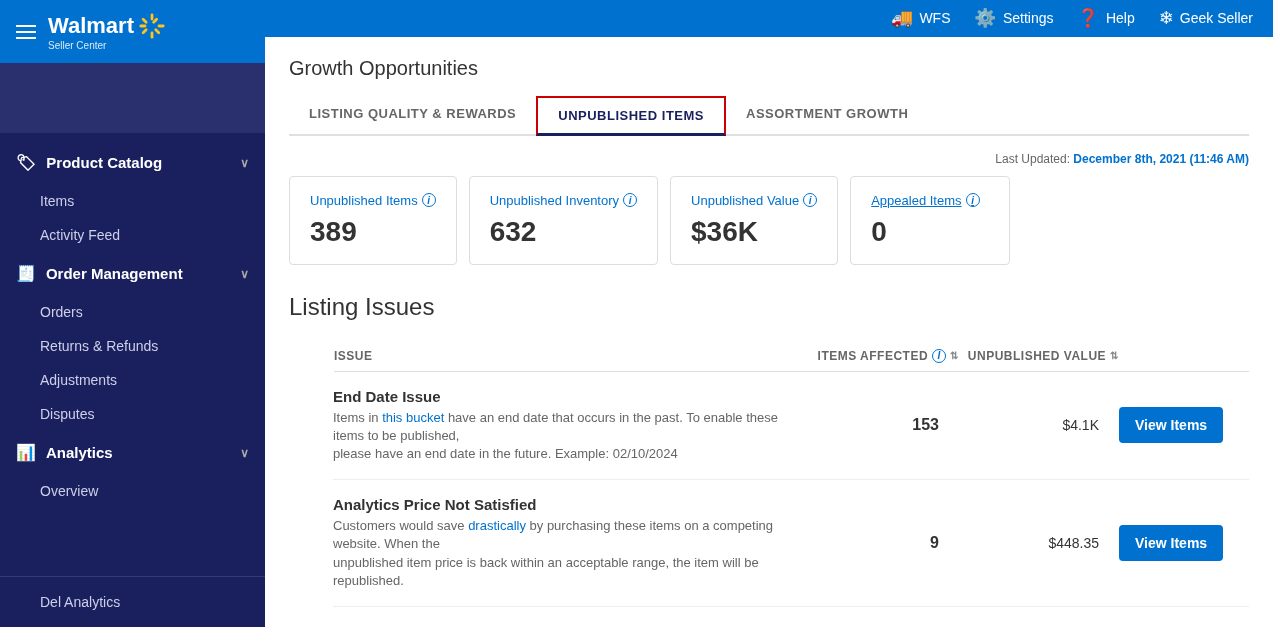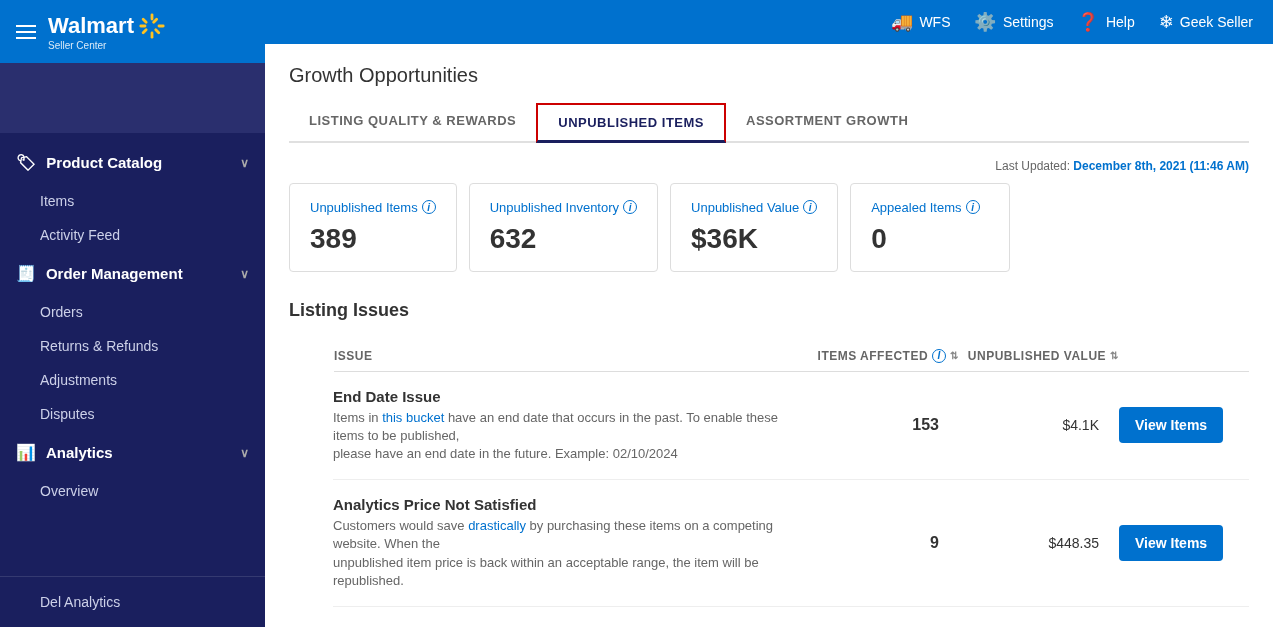--- a/index.html
+++ b/index.html
@@ -146,21 +146,21 @@
       background: #fff;
     }
     .stat-card-label {
       font-size: 13px;
       color: #0071ce;
       margin-bottom: 8px;
       display: flex;
       align-items: center;
       gap: 4px;
     }
-    .stat-card-label.link { cursor: pointer; }
+    .stat-card-label.link { cursor: pointer; text-decoration: underline; }
     .info-icon {
       width: 14px;
       height: 14px;
       border-radius: 50%;
       border: 1px solid #0071ce;
       display: inline-flex;
       align-items: center;
       justify-content: center;
       font-size: 10px;
       color: #0071ce;
@@ -172,22 +172,22 @@
       font-size: 28px;
       font-weight: bold;
       color: #333;
     }
 
     
     .listing-issues {
       margin-top: 20px;
     }
     .listing-issues-title {
-      font-size: 18px;
-      font-weight: bold;
+      font-size: 24px;
+      font-weight: normal;
       color: #333;
       margin-bottom: 20px;
     }
     .issues-table-header {
       display: flex;
       align-items: center;
       padding: 8px 0;
       border-bottom: 1px solid #ddd;
       font-size: 12px;
       font-weight: bold;

